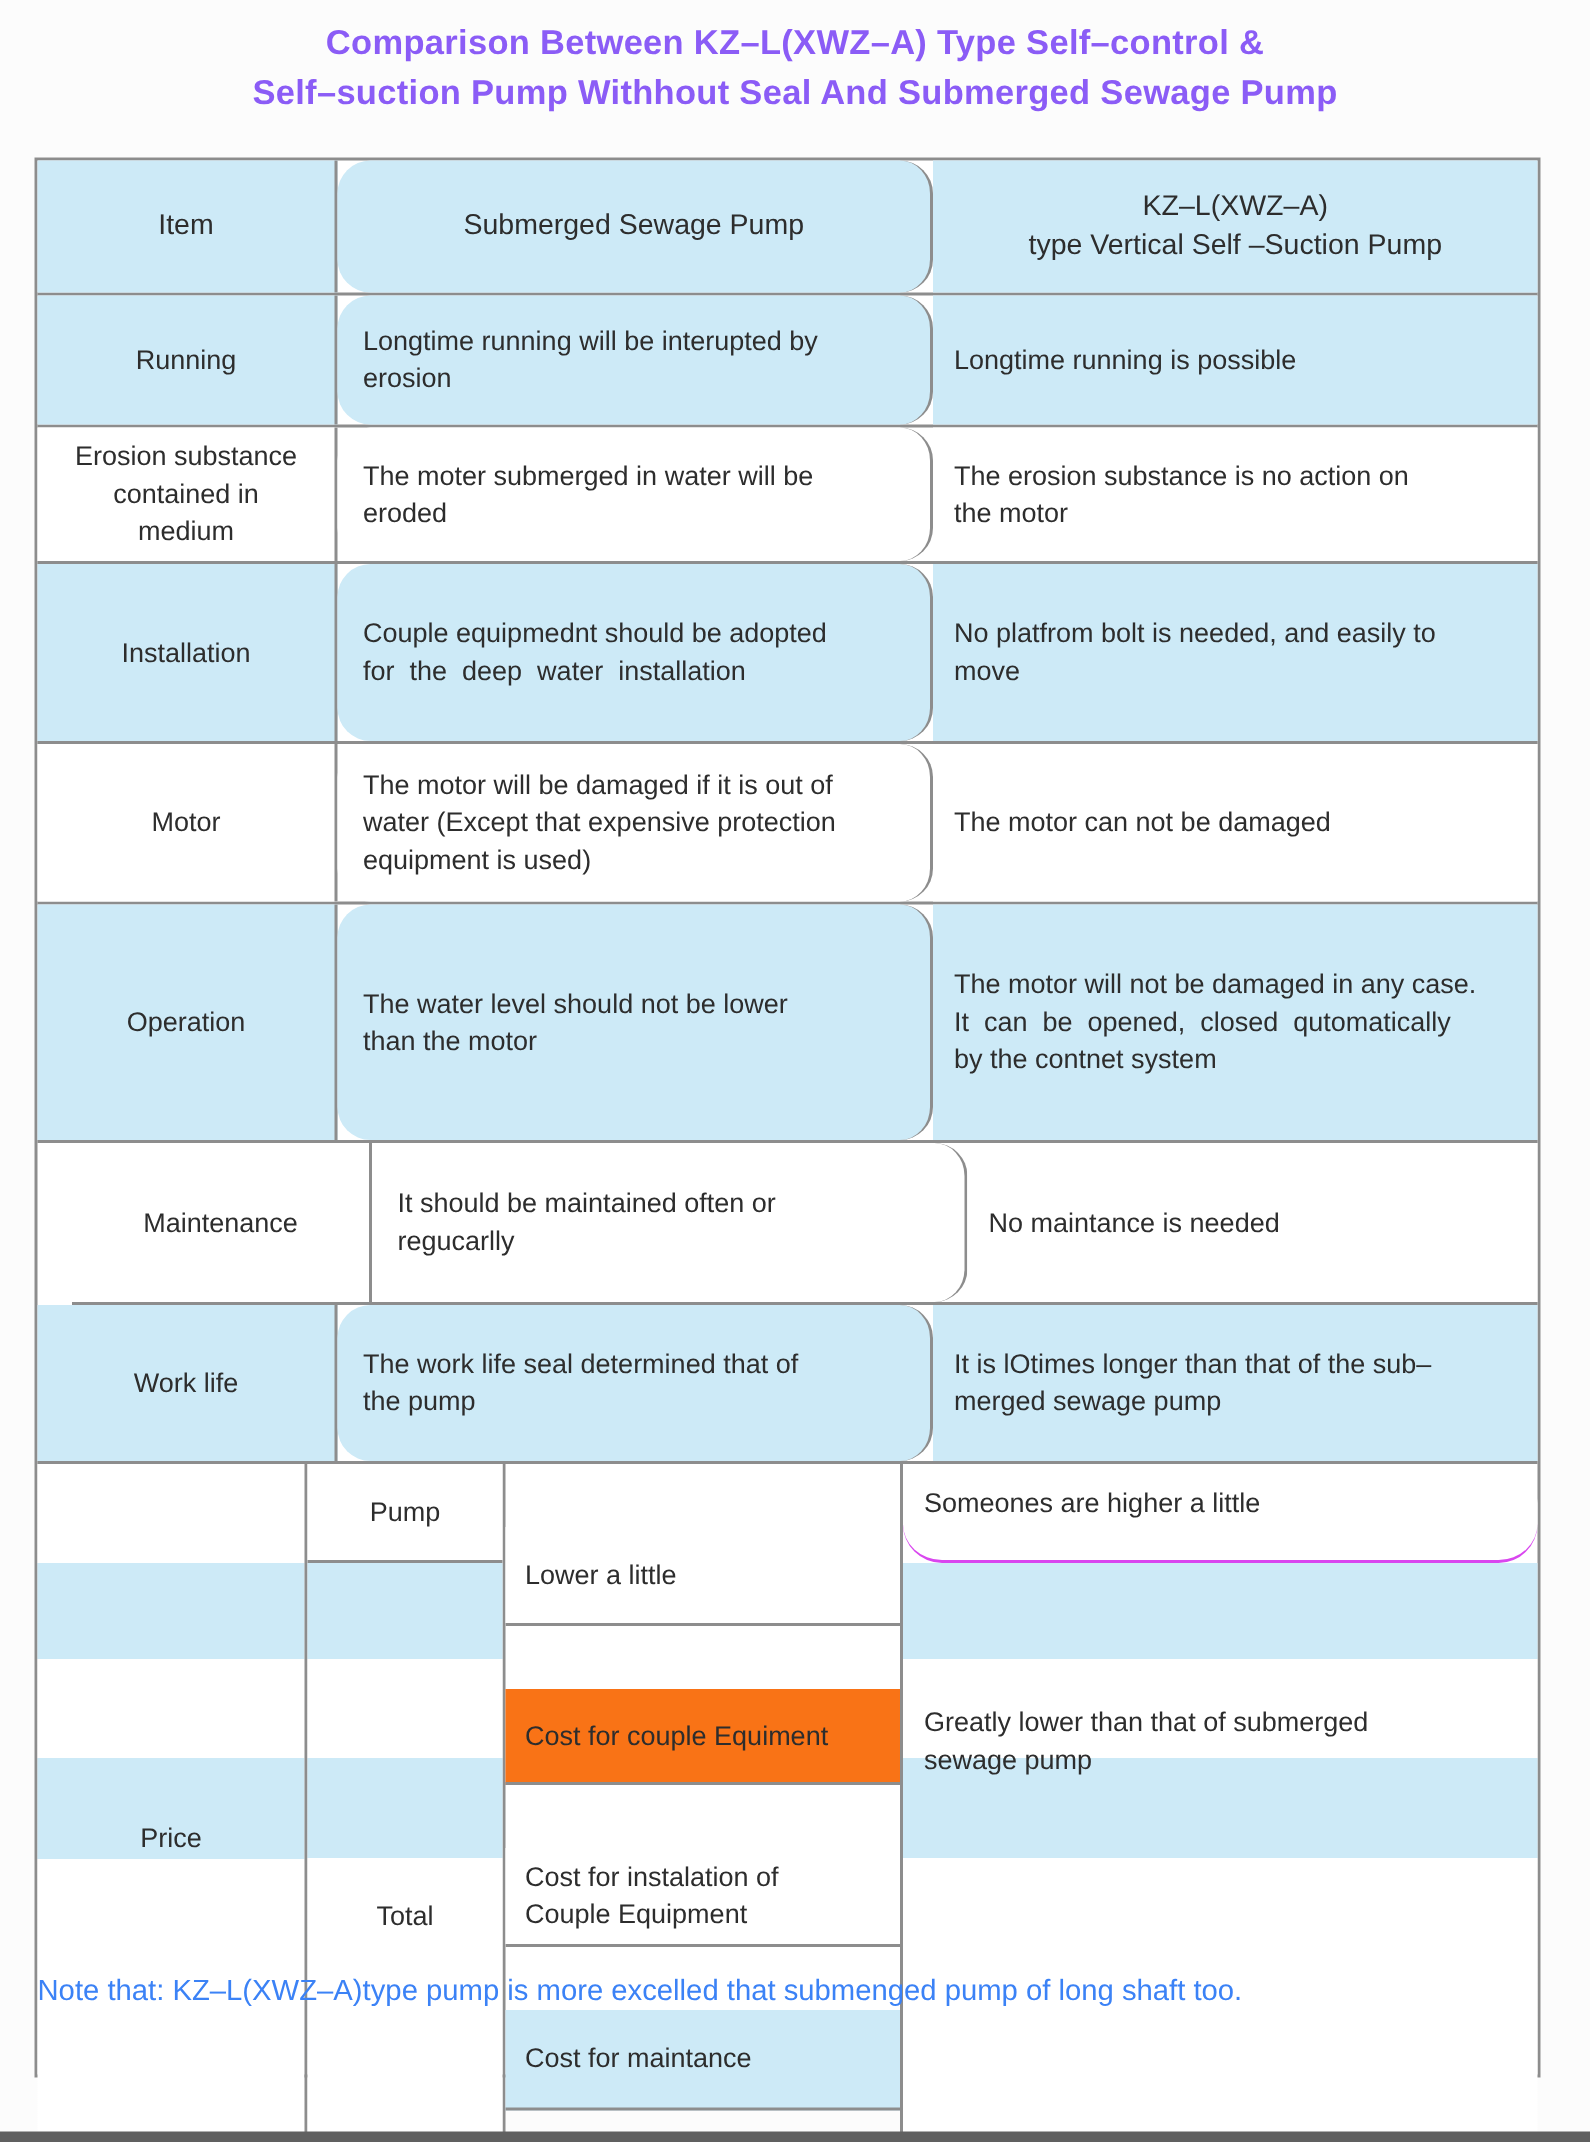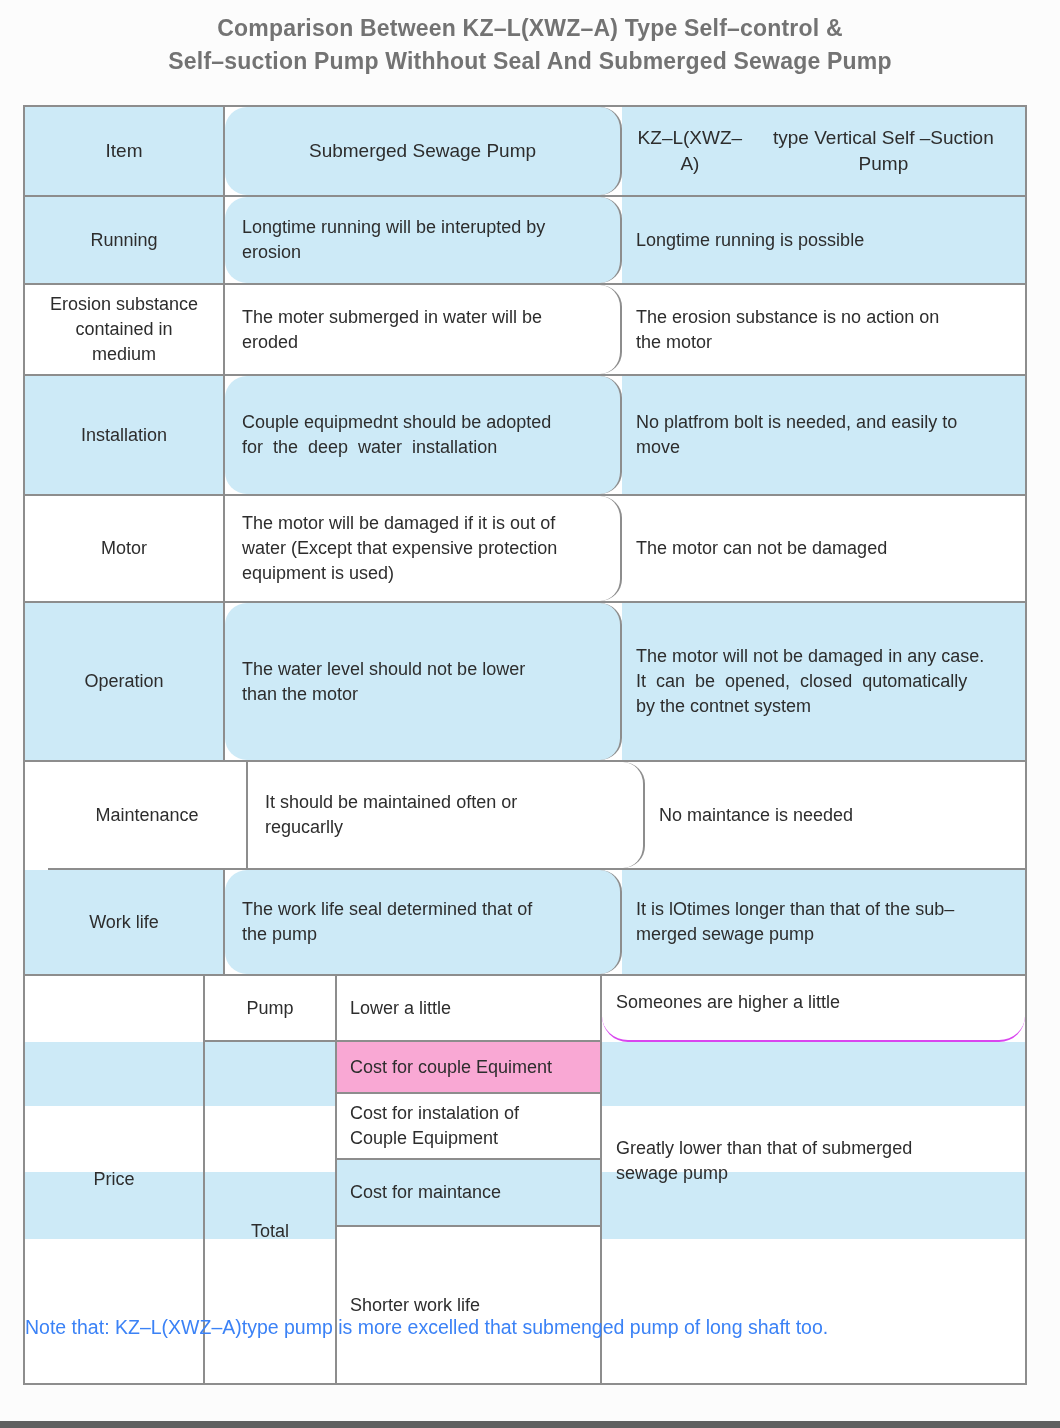--- a/index.html
+++ b/index.html
@@ -9,21 +9,21 @@
     font-family: "Liberation Sans", sans-serif;
     color: #2d2d2d;
     overflow: hidden;
   }
   .page { position: relative; width: 1060px; height: 1428px; }
 
   
   .title {
     position: absolute; top: 12px; left: 0; width: 100%;
     text-align: center; font-weight: bold; font-size: 23px;
-    line-height: 33px; color: #737373; letter-spacing: 0.2px;
+    line-height: 33px; color: #8b5cf6; letter-spacing: 0.2px;
   }
 
   
   .tbl {
     position: absolute; left: 23px; top: 105px;
     width: 1004px; height: 1280px;
     border: 2px solid #8d8d8d;
     box-sizing: border-box;
     display: flex; flex-direction: column;
     background: #ffffff;
@@ -43,21 +43,21 @@
     display: flex; align-items: center;
     padding: 0 14px 0 17px; white-space: pre-wrap; border-radius: 22px;
   }
   .c3 {
     flex: 1; box-sizing: border-box;
     display: flex; align-items: center;
     padding: 0 10px 0 14px; white-space: pre-wrap;
   }
   .center-h { justify-content: center; text-align: center; padding: 0 8px; }
   .hdr { font-size: 19px; }
-  .hdr3 { flex-direction: row; line-height: 26px; }
+  .hdr3 { flex-direction: column; line-height: 26px; }
 
   
   .price-section { flex: 1 1 auto; display: flex; box-sizing: border-box; border-bottom: none; }
   .p-c1 {
     width: 180px; box-sizing: border-box; border-right: 2px solid #8d8d8d;
     display: flex; align-items: center; justify-content: center;
     background: linear-gradient(to bottom,
       #ffffff 0 66px, #cdeaf7 66px 130px, #ffffff 130px 196px,
       #cdeaf7 196px 263px, #ffffff 263px 100%);
   }
@@ -70,23 +70,24 @@
     flex: 1; display: flex; align-items: center; justify-content: center;
     padding-top: 38px; box-sizing: border-box;
     background: linear-gradient(to bottom,
       #cdeaf7 0 64px, #ffffff 64px 130px, #cdeaf7 130px 197px, #ffffff 197px 100%);
   }
   .p-sub-b { width: 265px; box-sizing: border-box; border-right: 2px solid #8d8d8d; display: flex; flex-direction: column; }
   .pb-cell {
     box-sizing: border-box; display: flex; align-items: center;
     padding: 0 6px 0 13px; white-space: pre-wrap;
     border-bottom: 2px solid #8d8d8d;
+    margin-top: 42px;
   }
   .pb0 { height: 66px; background: #ffffff; }
-  .pb1 { height: 52px; background: #f9a8d4; }
+  .pb1 { height: 64px; background: #f97316; }
   .pb2 { height: 66px; background: #ffffff; }
   .pb3 { height: 67px; background: #cdeaf7; }
   .pb4 { flex: 1; background: #ffffff; border-bottom: none; }
   .p-c3 { flex: 1; display: flex; flex-direction: column; }
   .p-c3-top {
     height: 66px; box-sizing: border-box; border-bottom: 2px solid #d946ef;
     background: #ffffff; display: flex; align-items: center; padding: 0 10px 12px 14px; border-radius: 26px;
   }
   .p-c3-merged {
     flex: 1; box-sizing: border-box; padding: 94px 10px 0 14px; white-space: pre-wrap;

